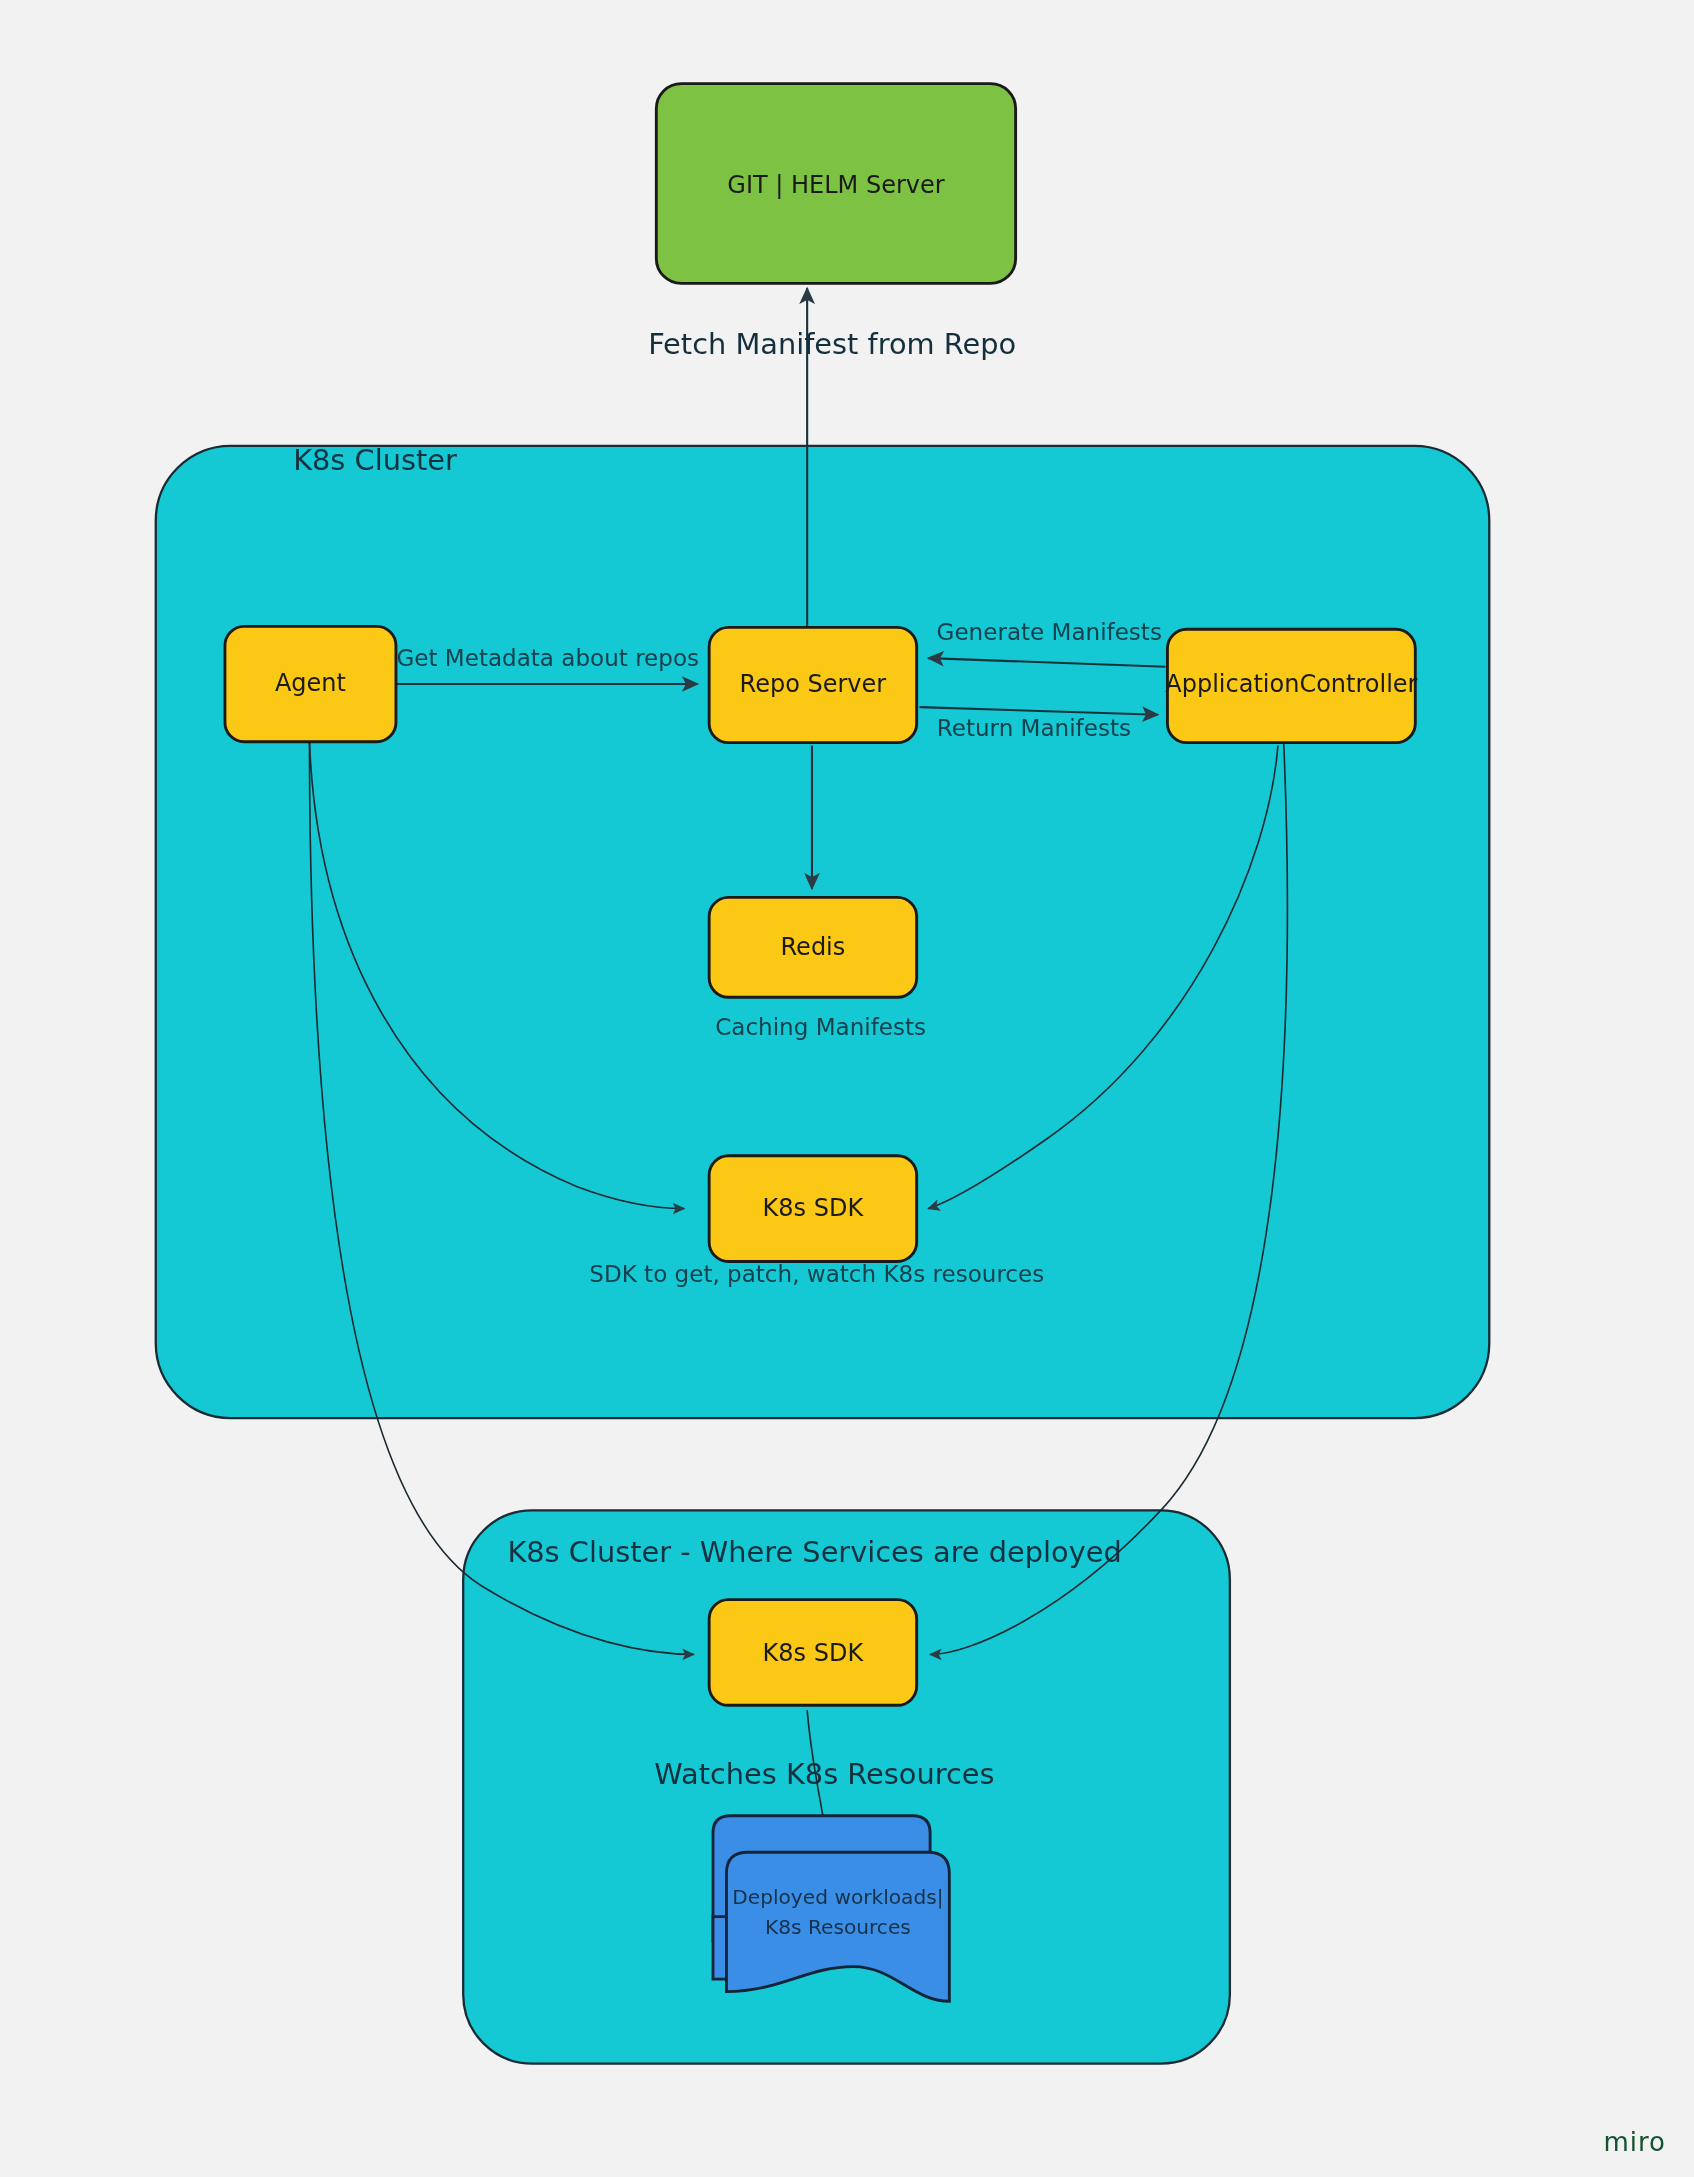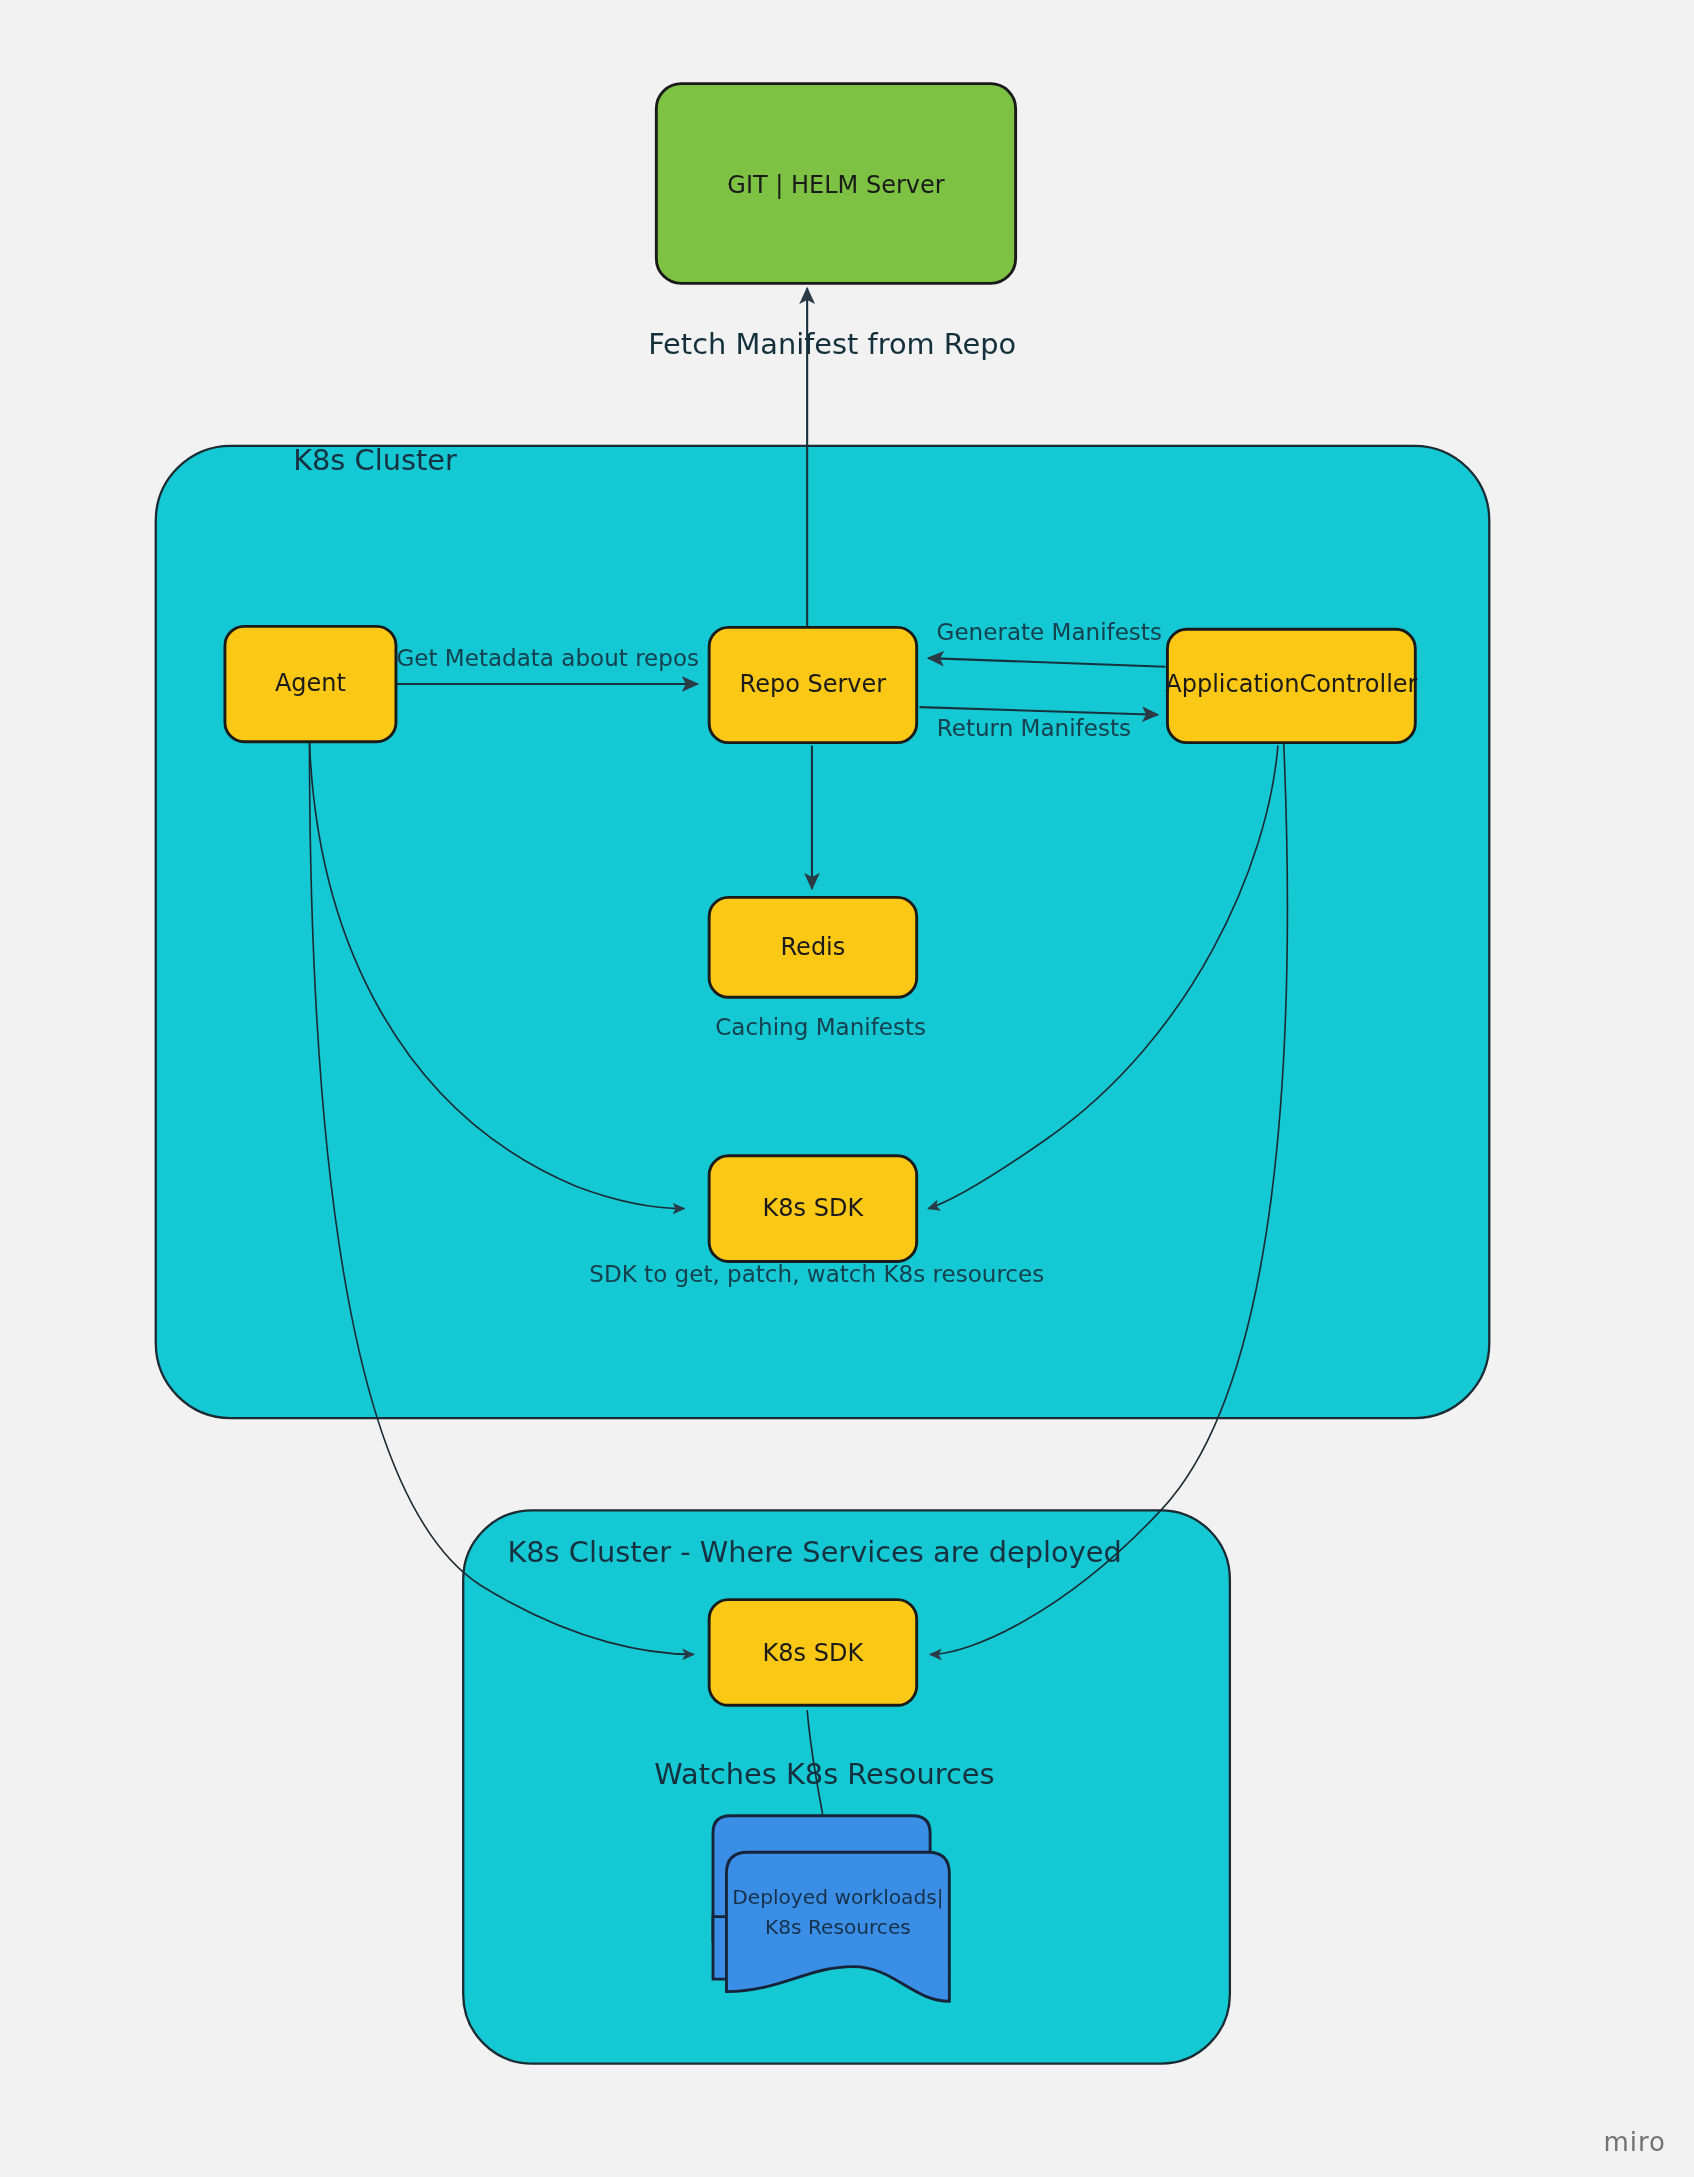--- a/index.html
+++ b/index.html
@@ -79,21 +79,21 @@
     stroke: #1b2b33;
     stroke-width: 1.7;
   }
   .watermark {
     position: absolute;
     right: 29px;
     bottom: 21px;
     font-family: "DejaVu Sans", "Liberation Sans", sans-serif;
     font-size: 26px;
     letter-spacing: 1px;
-    color: #737373;
+    color: #14532d;
     user-select: none;
   }
 </style>
 </head>
 <body>
 
 <div id="canvas">
 
   <svg id="diagram" viewBox="0 0 1764 2267">
     <defs>

